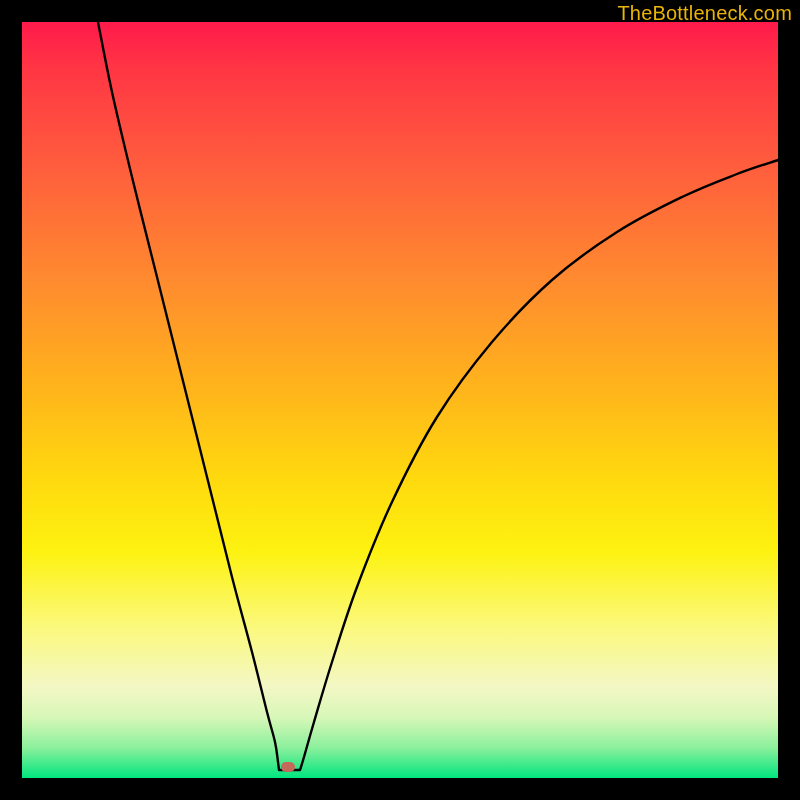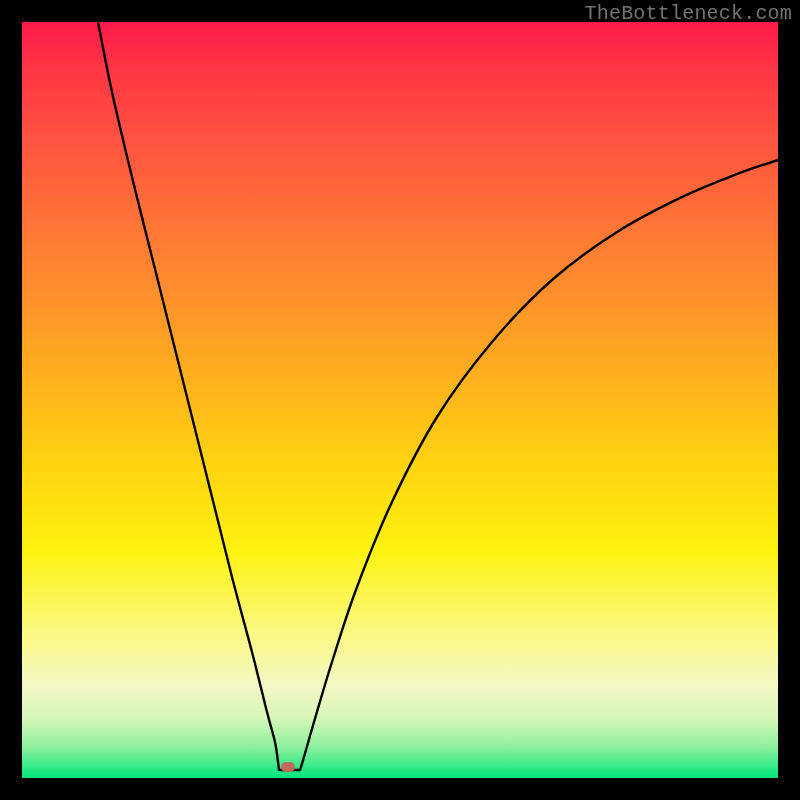--- a/index.html
+++ b/index.html
@@ -29,26 +29,25 @@
       #f3f7c5 88%,
       #d7f7b8 92%,
       #8bf09c 96%,
       #00e57e 100%
     );
   }
   .watermark {
     position: absolute;
     top: 2px;
     right: 8px;
-    color: #737373;
+    color: #eab308;
     font-size: 20px;
     letter-spacing: 0.2px;
     font-weight: 500;
     user-select: none;
-    font-family: Liberation Mono, monospace;
   }
   svg.curve {
     position: absolute;
     left: 0;
     top: 0;
     width: 756px;
     height: 756px;
     overflow: visible;
   }
   .marker {

